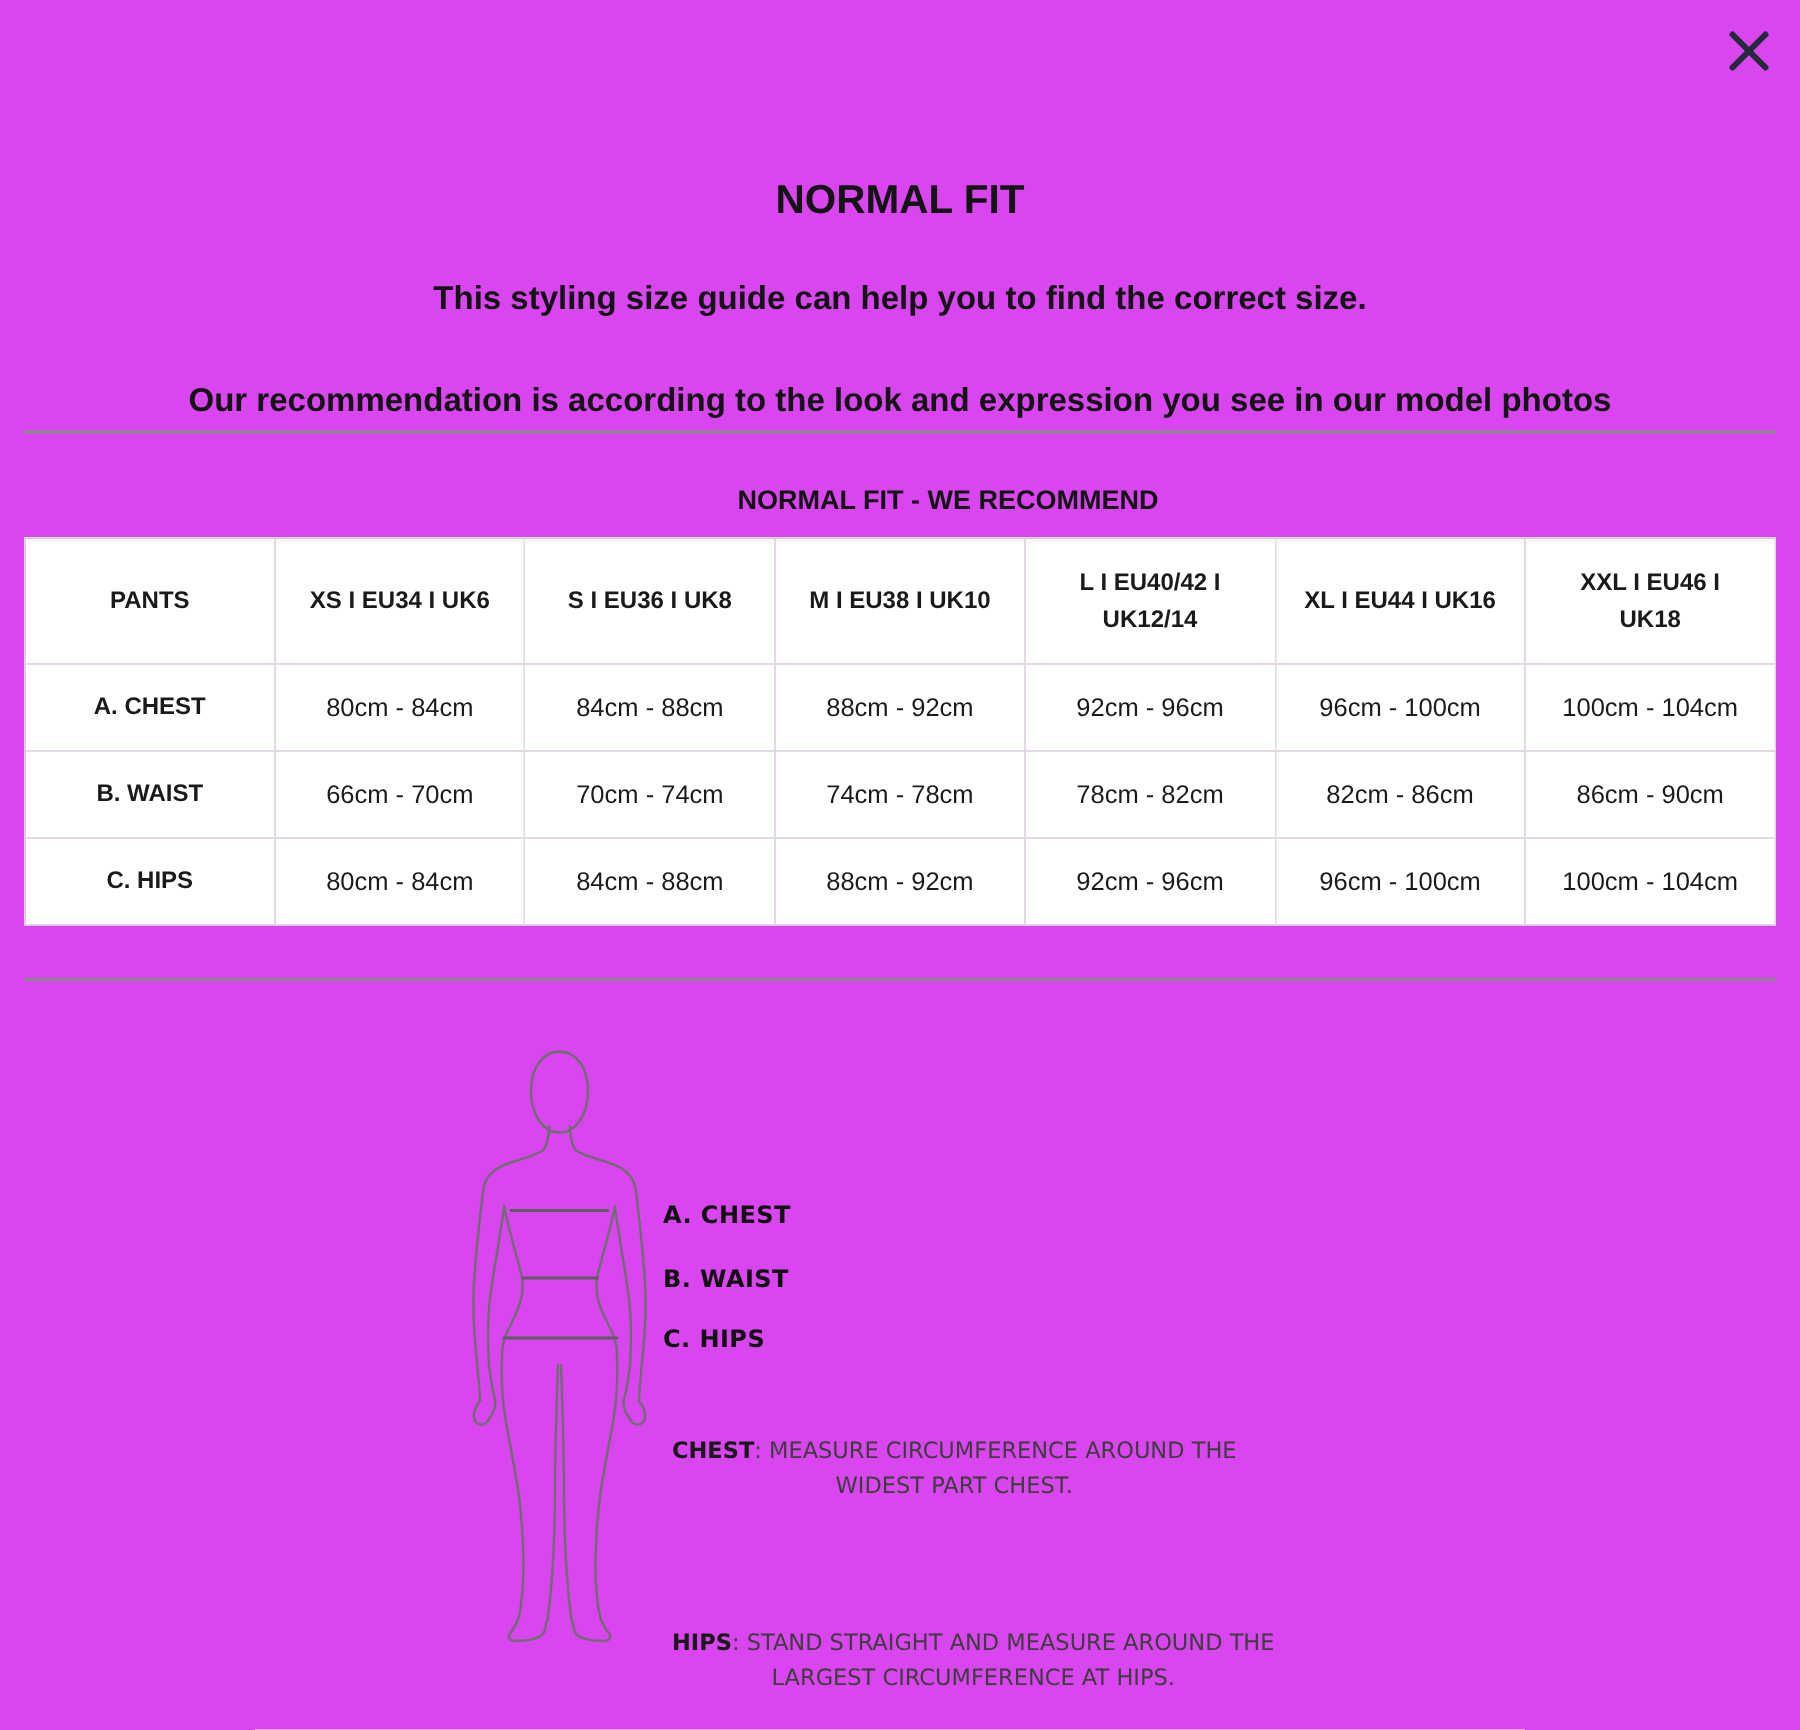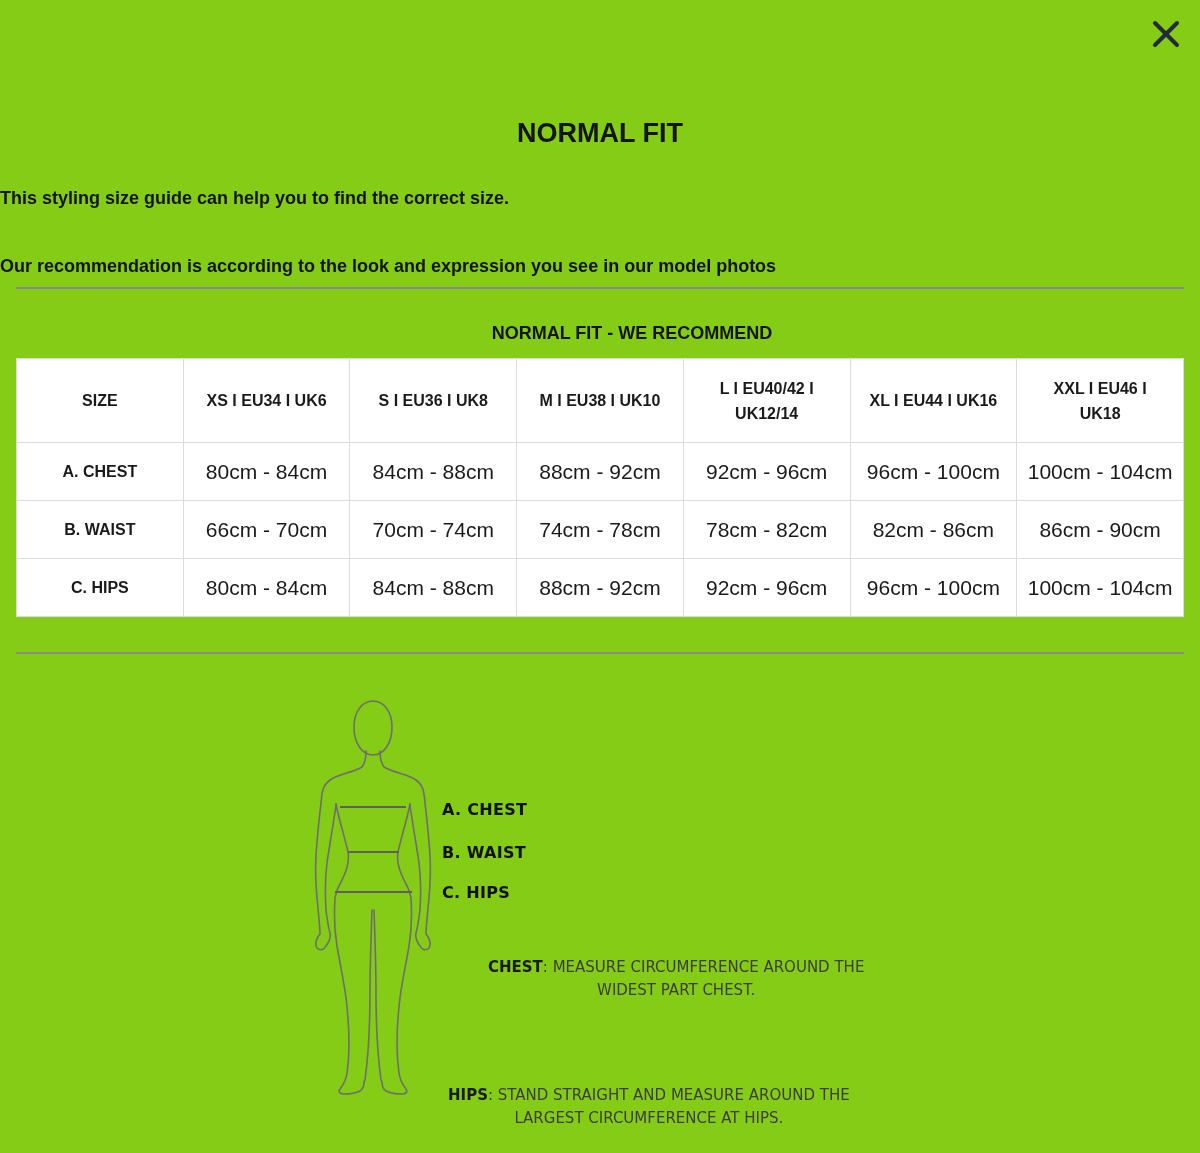--- a/index.html
+++ b/index.html
@@ -1,39 +1,39 @@
 <!DOCTYPE html>
 <html><head>
 <meta charset="utf-8">
 <style>
   html,body{margin:0;padding:0;background:#fff;}
   #page{
     position:relative;
     width:1200px;height:1153px;
-    background:#84cc16;
+    background:#d946ef;
     font-family:"Liberation Sans", sans-serif;
     color:#1a1a1a;
     overflow:hidden;
   }
   
   .close-btn{
     position:absolute;top:14px;right:14px;
     width:40px;height:40px;
     background:none;border:none;padding:4px;cursor:pointer;
     display:flex;align-items:center;justify-content:center;
   }
   
   .title{
     position:absolute;top:118px;left:0;width:100%;
     text-align:center;font-size:27px;font-weight:bold;line-height:30px;
     color:#141414;
   }
   .subtitle{
     position:absolute;left:0;width:100%;
-    font-size:18px;font-weight:bold;line-height:27px;
+    text-align:center;font-size:22px;font-weight:bold;line-height:27px;
     color:#141414;
   }
   .subtitle.l1{top:185px;}
   .subtitle.l2{top:225px;margin-top:28px;}
   .divider{
     position:absolute;left:16px;width:1168px;height:2px;
     background:#8a8a8a;
   }
   .divider.d1{top:287px;}
   .divider.d2{top:652px;}
@@ -51,42 +51,42 @@
   table.size-table th, table.size-table td{
     border:1px solid #dcdcdc;
     text-align:center;vertical-align:middle;
     padding:0 2px;
     background:#fff;
   }
   table.size-table th{
     height:83px;font-size:16px;font-weight:bold;line-height:25px;
     white-space:pre-line;
   }
-  table.size-table td{height:57px;font-size:21px;font-weight:normal;}
+  table.size-table td{height:57px;font-size:17px;font-weight:normal;}
   table.size-table td.row-label{font-size:16px;font-weight:bold;}
   
   .figure-svg{position:absolute;left:312px;top:698px;}
   .figure-label{
     position:absolute;left:442px;
     font-size:16px;font-weight:bold;line-height:19px;color:#111;
     font-family:"DejaVu Sans","Liberation Sans",sans-serif;
     letter-spacing:.3px;
   }
   .figure-label.fl-a{top:800px;}
   .figure-label.fl-b{top:843px;}
   .figure-label.fl-c{top:883px;}
   .instruction{
     position:absolute;left:448px;
     font-family:"DejaVu Sans","Liberation Sans",sans-serif;
     font-size:15px;line-height:23px;color:#3d3d3d;
     text-align:center;white-space:pre-line;
     width:max-content;max-width:480px;
   }
   .instruction b{color:#1a1a1a;}
-  .instruction.in-1{top:941px;margin-left:40px;}
+  .instruction.in-1{top:941px;}
   .instruction.in-2{top:1004px;}
   .instruction.in-3{top:1069px;}
 </style>
 </head>
 <body>
 
 <div id="page">
 
   <button class="close-btn" aria-label="Close">
     <svg width="30" height="30" viewBox="0 0 30 30">
@@ -100,21 +100,21 @@
   <div class="subtitle l2">Our recommendation is according to the look and expression you see in our model photos</div>
 
   <div class="divider d1"></div>
 
   <div class="section-heading">NORMAL FIT - WE RECOMMEND</div>
 
   <div class="table-wrap">
     <table class="size-table">
       <thead>
         <tr>
-          <th>SIZE</th>
+          <th>PANTS</th>
           <th>XS I EU34 I UK6</th>
           <th>S I EU36 I UK8</th>
           <th>M I EU38 I UK10</th>
           <th>L I EU40/42 I
 UK12/14</th>
           <th>XL I EU44 I UK16</th>
           <th>XXL I EU46 I
 UK18</th>
         </tr>
       </thead>

